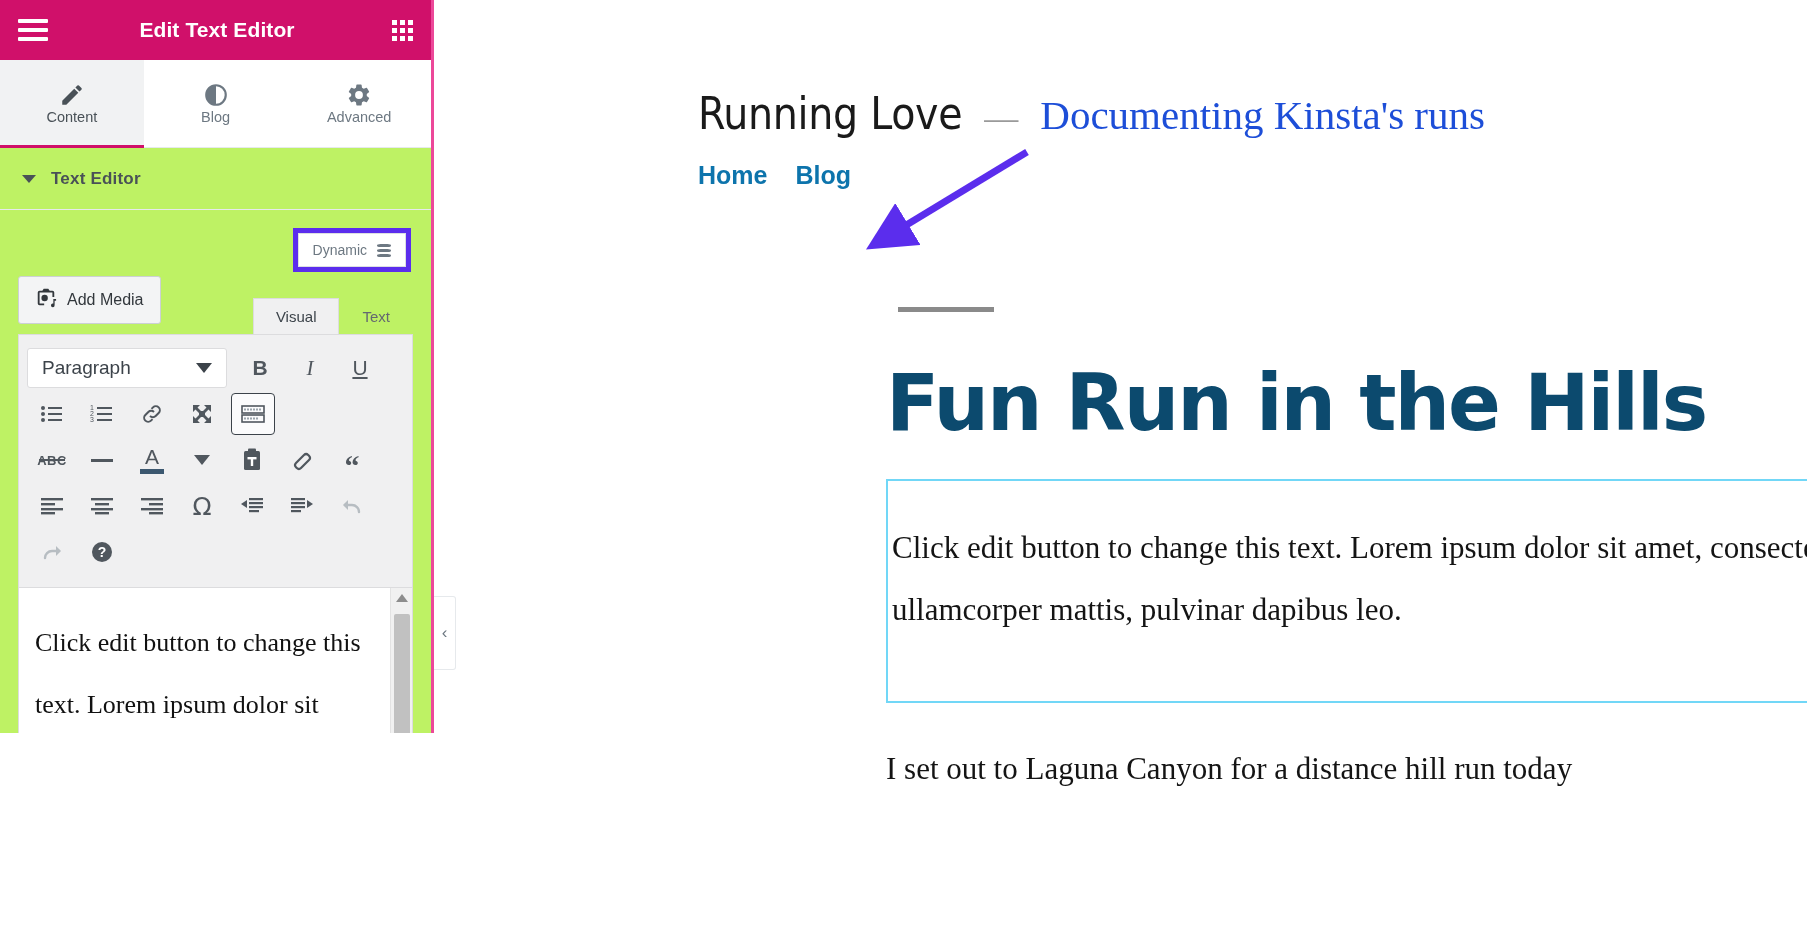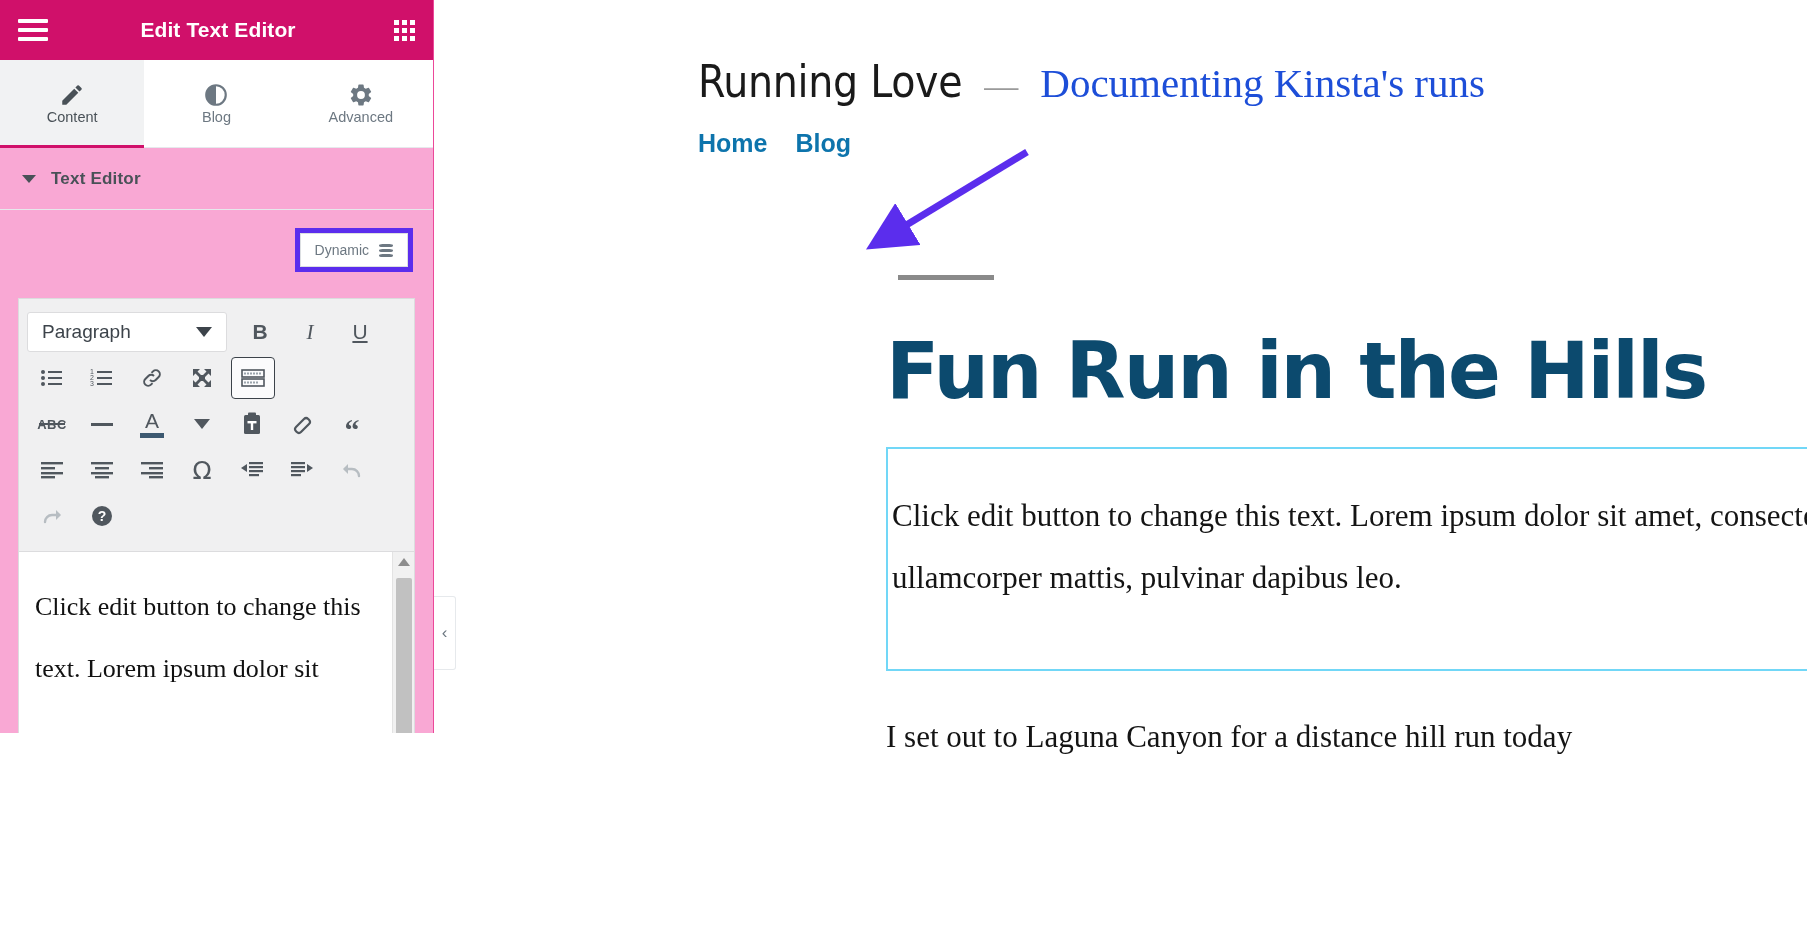--- a/index.html
+++ b/index.html
@@ -11,23 +11,23 @@
     font-family: "Liberation Sans", sans-serif;
     background: #ffffff;
   }
   .app { display: flex; width: 1807px; height: 938px; }
 
   
   .panel {
     width: 434px;
     min-width: 434px;
     height: 733px;
-    background: #f9a8d4;
+    background: #bef264;
     position: relative;
-    border-right: 1px solid #ec4899;
+    border-right: 3px solid #ec4899;
     overflow: hidden;
   }
   .panel-header {
     height: 60px;
     background: #d0106a;
     display: flex;
     align-items: center;
     justify-content: space-between;
     padding: 0 18px;
   }
@@ -141,21 +141,20 @@
     border: 1px solid transparent;
     border-bottom: none;
     background: transparent;
   }
   .vt-tab.active { background: #f0f0f1; border-color: #dcdcde; color: #3c434a; }
 
   .mce-toolbar {
     background: #f0f0f1;
     border: 1px solid #dcdcde;
     padding: 10px 0 12px 8px;
-    margin-top: 26px;
   }
   .mce-row { display: flex; align-items: center; gap: 0; min-height: 46px; }
   .mce-btn {
     width: 50px; height: 46px;
     display: flex; align-items: center; justify-content: center;
     cursor: pointer;
     color: #50575e;
   }
   .mce-btn.boxed {
     border: 1px solid #3c434a;
@@ -222,21 +221,21 @@
 
   
   .preview {
     flex: 1;
     height: 938px;
     background: #ffffff;
     position: relative;
     overflow: hidden;
   }
   .site-header {
-    padding: 56px 0 0 264px;
+    padding: 88px 0 0 264px;
   }
   .site-title-line { display: flex; align-items: baseline; gap: 22px; }
   .site-title {
     font-family: "DejaVu Sans Condensed", "Liberation Sans Narrow", "Liberation Sans", sans-serif;
     font-size: 44px;
     color: #1a1a1a;
     font-weight: normal;
     letter-spacing: -.3px;
   }
   .site-dash { color: #9a9a9a; font-size: 34px; font-family: "Liberation Serif", serif; }
@@ -387,20 +386,35 @@
               <i></i>
                 <i></i>
                 <i></i>
             </span>
           </div>
         </div>
       </div>
 
       <div class="editor-wrap">
 
+        <div class="media-row">
+          <div class="add-media">
+            <span>
+              <svg width="22" height="22" viewBox="0 0 24 24">
+                  <path fill="#32373c" d="M5 4h3l1.5-2h5L16 4h3a2 2 0 0 1 2 2v5h-2V6H5v12h5v2H5a2 2 0 0 1-2-2V6a2 2 0 0 1 2-2zm5.5 4.5a3.5 3.5 0 1 0 0 7 3.5 3.5 0 0 0 0-7z"></path>
+                  <path fill="#32373c" d="M20 13v5.1a2 2 0 1 0 1.4 1.9V15h1.6v-2H20z"></path>
+                </svg>
+            </span>
+            <span>Add Media</span>
+          </div>
+          <div class="vt-tabs">
+            <div class="vt-tab active">Visual</div>
+            <div class="vt-tab">Text</div>
+          </div>
+        </div>
 
         <div class="mce-toolbar">
 
           <div class="mce-row">
             <div class="mce-select">
               <span>Paragraph</span>
               <span class="car"></span>
             </div>
             <div class="mce-btn">
                 <span class="tb-letter b">B</span>

